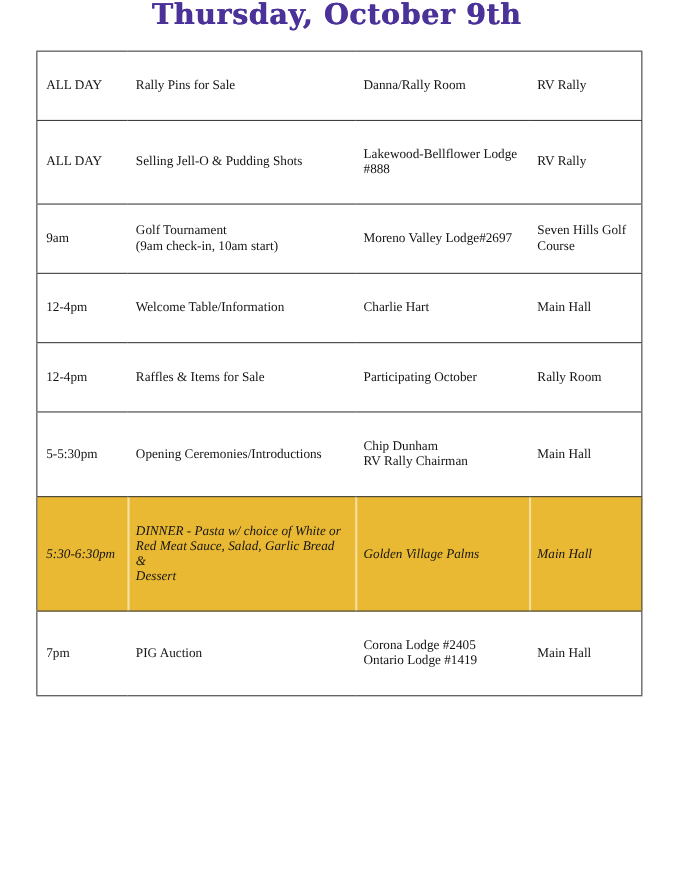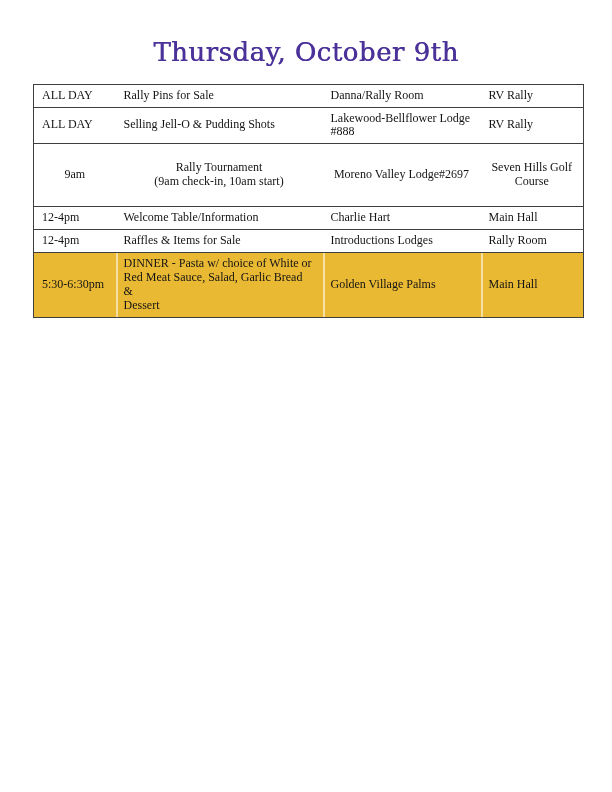--- a/index.html
+++ b/index.html
@@ -7,24 +7,23 @@
     position: relative;
     width: 612px;
     height: 792px;
     background: #ffffff;
     font-family: "Liberation Serif", "DejaVu Serif", serif;
     color: #141414;
     overflow: hidden;
   }
   .title {
     margin: 0;
-    padding-top: 38px;
     text-align: center;
     font-family: "DejaVu Serif", "Liberation Serif", serif;
-    font-weight: normal;
+    font-weight: bold;
     font-size: 26px;
     line-height: 1.1;
     color: var(--title-color, #4b3299);
     letter-spacing: 0.5px;
     text-shadow: 0.5px 0 0 currentColor;
   }
   table.schedule {
     border-collapse: collapse;
     table-layout: fixed;
     width: 550px;
@@ -33,27 +32,27 @@
   }
   col.c1 { width: 82px; }
   col.c2 { width: 207px; }
   col.c3 { width: 158px; }
   col.c4 { width: 103px; }
   td {
     border-top: 1px solid var(--border-color, #3f3f3f);
     border-bottom: 1px solid var(--border-color, #3f3f3f);
     font-size: 12px;
     line-height: 1.16;
-    padding: 4px 8px;
+    padding: 24px 8px;
     vertical-align: middle;
     white-space: pre-line;
     word-wrap: break-word;
   }
-  tr.tall td { padding-top: 17px; padding-bottom: 17px; text-align: center; }
-  tr.highlight td { background-color: var(--highlight-color, #eab933); }
+  tr.tall td { padding-top: 17px; padding-bottom: 17px; }
+  tr.highlight td { background-color: var(--highlight-color, #eab933); font-style: italic; }
   tr.highlight td + td {
     background-image: linear-gradient(to right,
       rgba(255,255,255,0.55) 0px,
       rgba(255,255,255,0.55) 2px,
       transparent 2px);
   }
 </style>
 </head>
 <body>
 
@@ -76,41 +75,55 @@
       </tr>
       <tr>
         <td>ALL DAY</td>
         <td>Selling Jell-O &amp; Pudding Shots</td>
         <td>Lakewood-Bellflower Lodge
 #888</td>
         <td>RV Rally</td>
       </tr>
       <tr class="tall">
         <td>9am</td>
-        <td>Rally Tournament
+        <td>Golf Tournament
 (9am check-in, 10am start)</td>
         <td>Moreno Valley Lodge#2697</td>
         <td>Seven Hills Golf
 Course</td>
       </tr>
       <tr>
         <td>12-4pm</td>
         <td>Welcome Table/Information</td>
         <td>Charlie Hart</td>
         <td>Main Hall</td>
       </tr>
       <tr>
         <td>12-4pm</td>
         <td>Raffles &amp; Items for Sale</td>
-        <td>Introductions Lodges</td>
+        <td>Participating October</td>
         <td>Rally Room</td>
+      </tr>
+      <tr>
+        <td>5-5:30pm</td>
+        <td>Opening Ceremonies/Introductions</td>
+        <td>Chip Dunham
+RV Rally Chairman</td>
+        <td>Main Hall</td>
       </tr>
       <tr class="highlight">
         <td>5:30-6:30pm</td>
         <td>DINNER - Pasta w/ choice of White or
 Red Meat Sauce, Salad, Garlic Bread &amp;
 Dessert</td>
         <td>Golden Village Palms</td>
         <td>Main Hall</td>
       </tr>
+      <tr>
+        <td>7pm</td>
+        <td>PIG Auction</td>
+        <td>Corona Lodge #2405
+Ontario Lodge #1419</td>
+        <td>Main Hall</td>
+      </tr>
     </tbody>
   </table>
 </div>
 
 </body></html>

